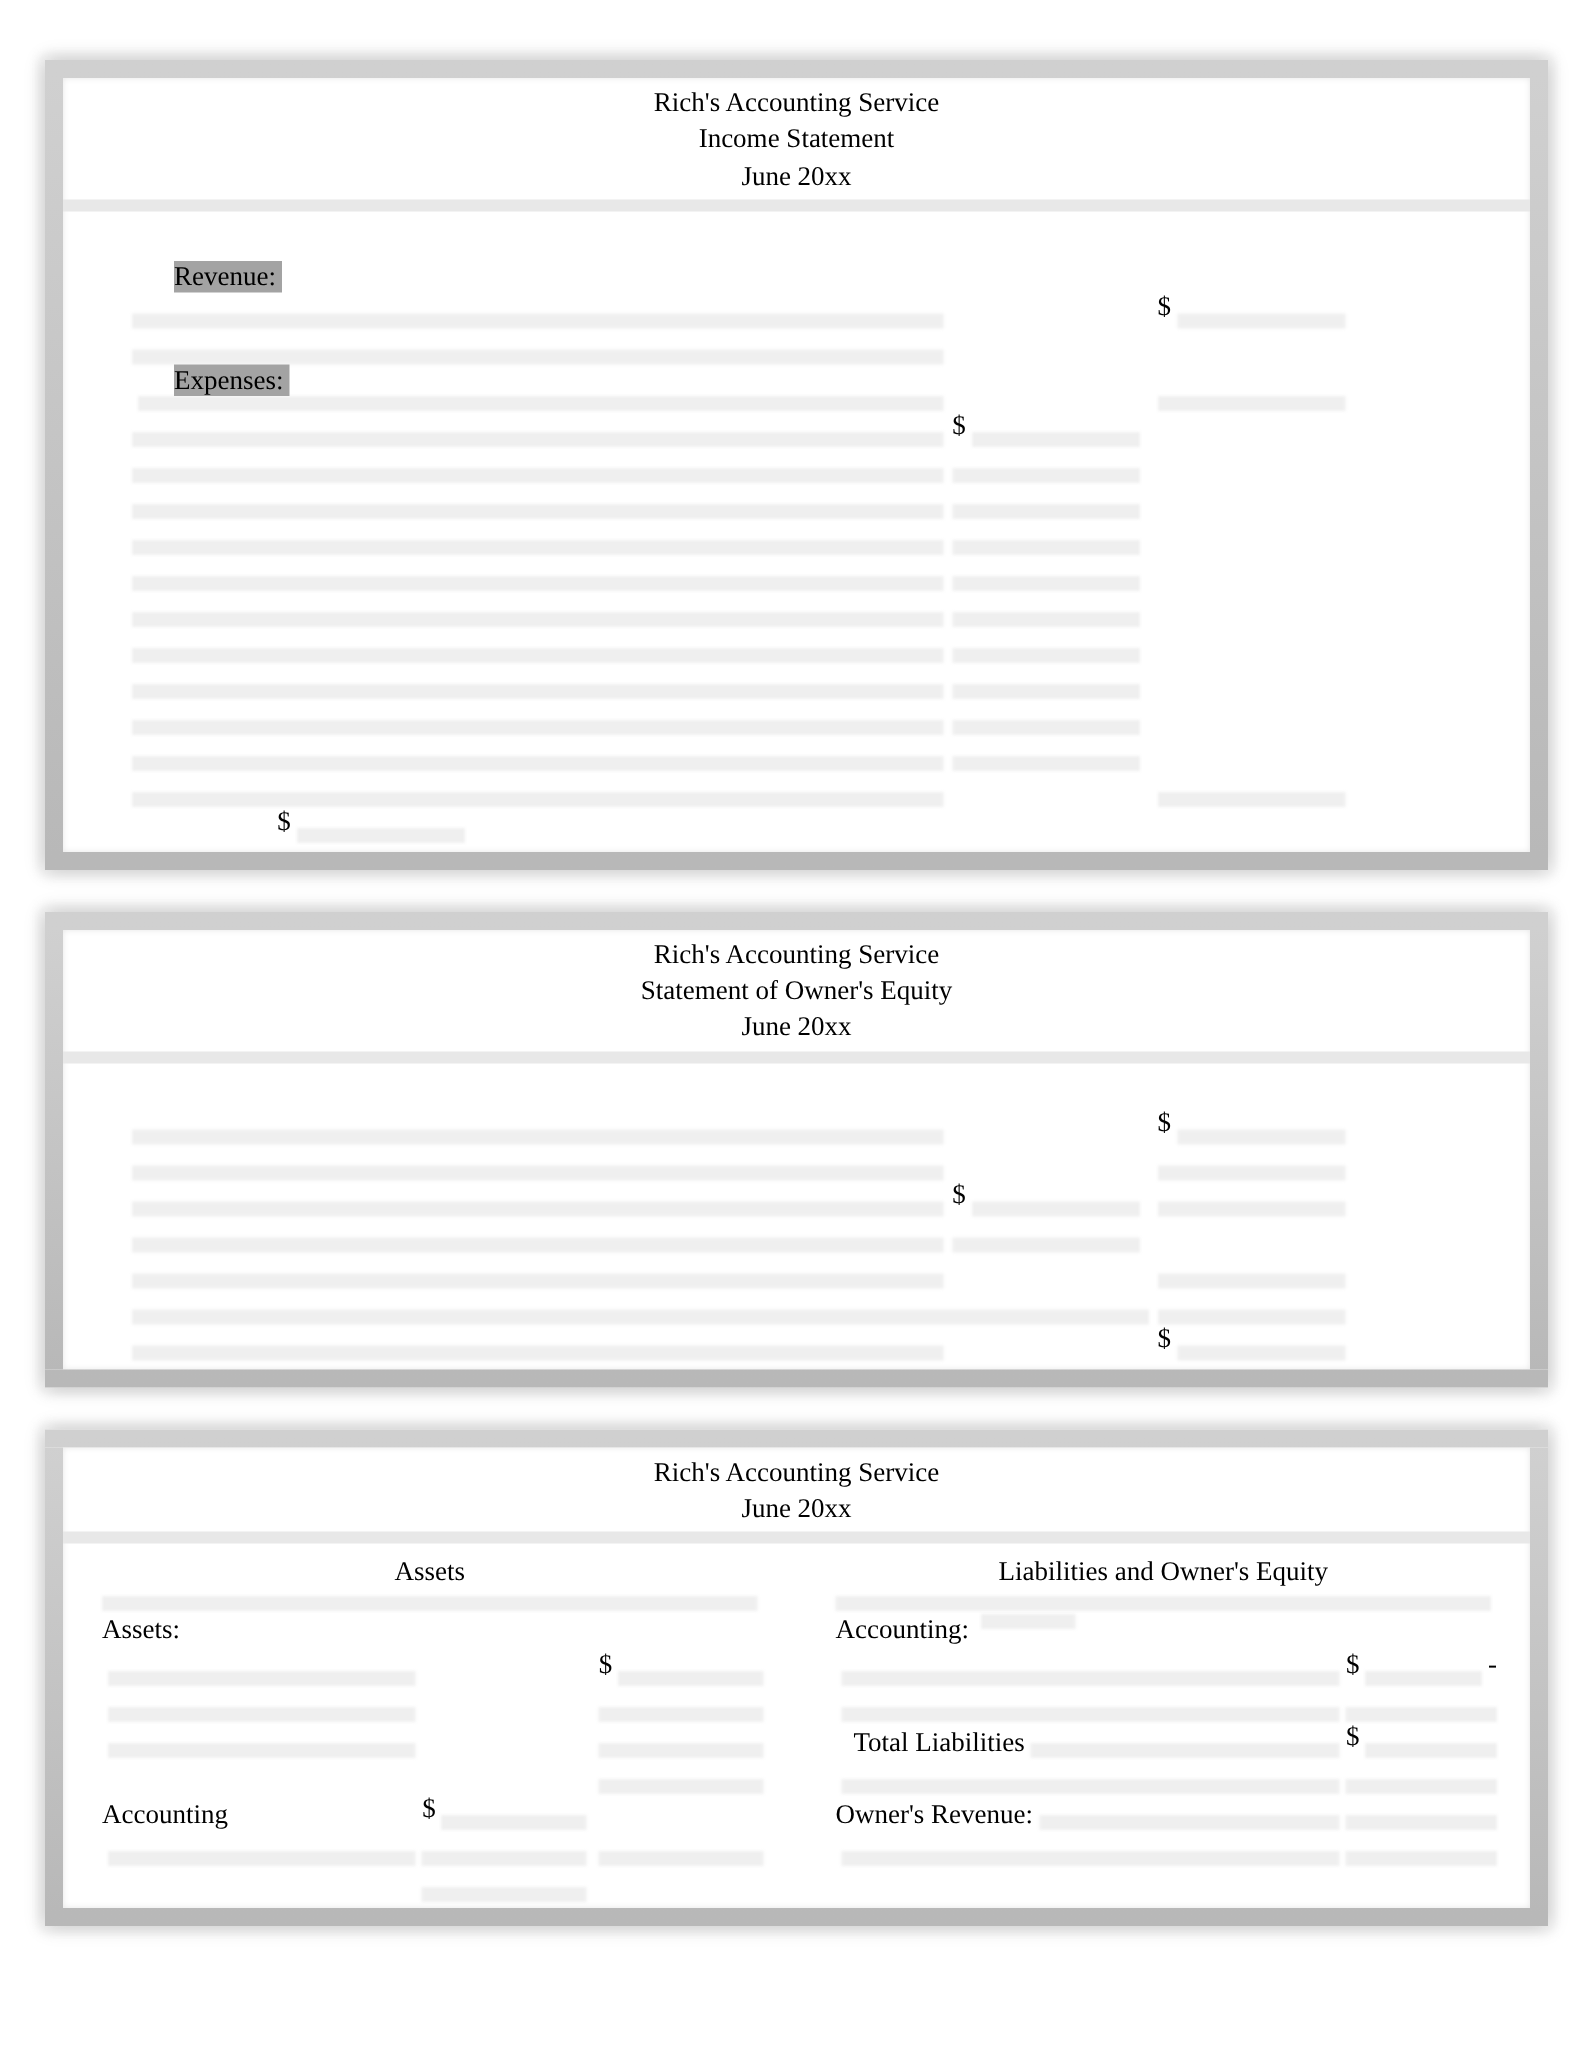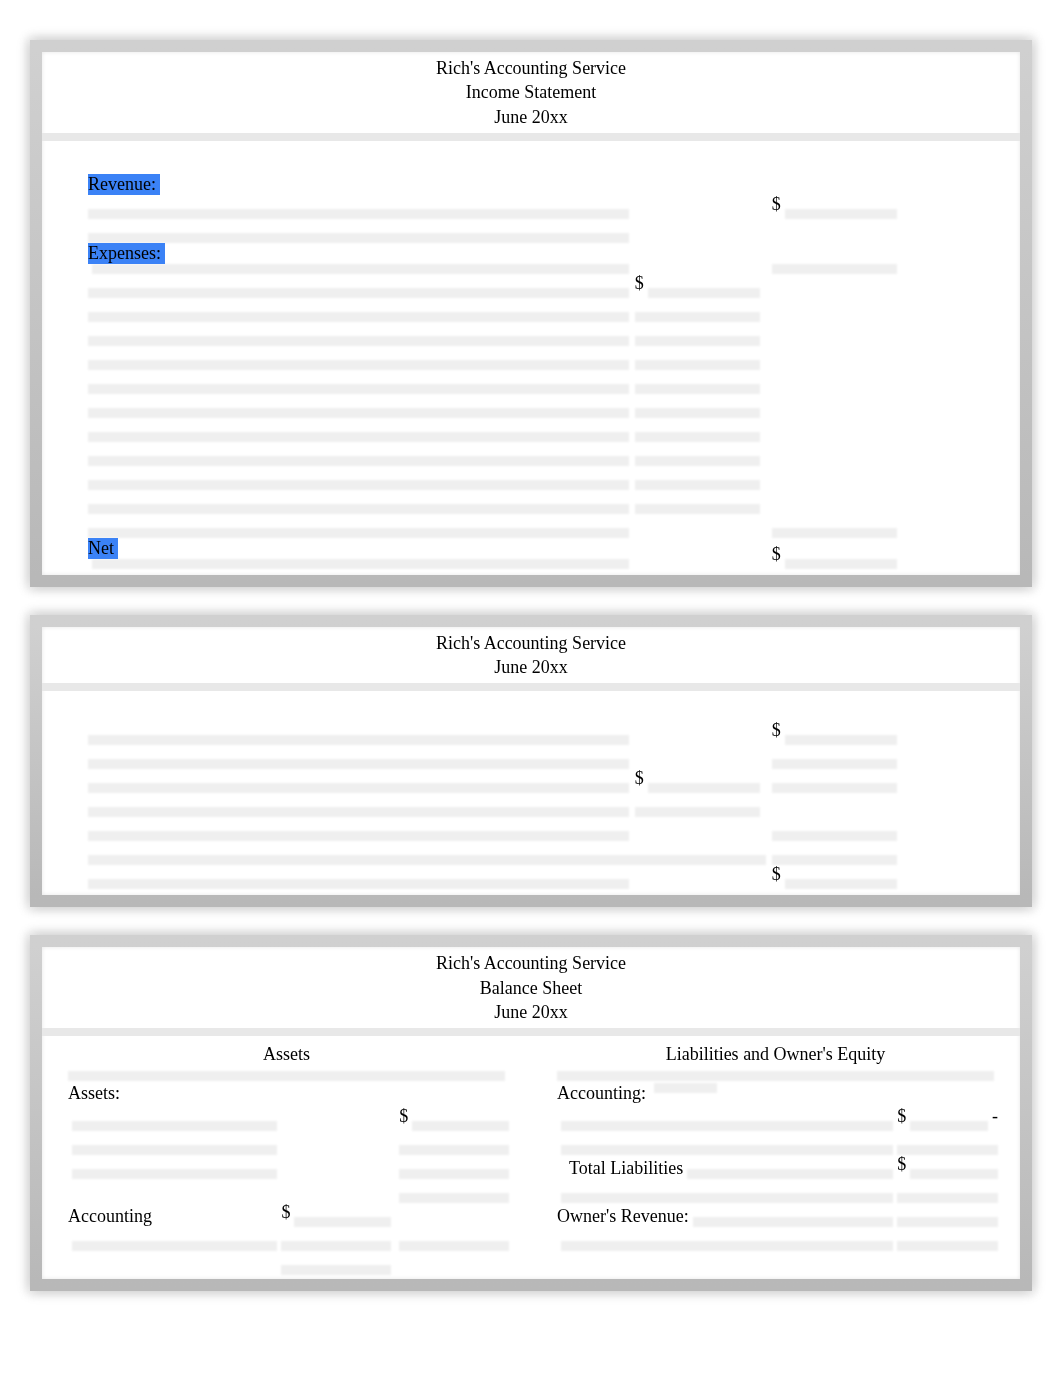--- a/index.html
+++ b/index.html
@@ -64,24 +64,25 @@
     }
 
     .label-cell {
       flex: 0 0 60%;
       padding-left: 46px;
       position: relative;
     }
 
     .label-cell .text-content {
       display: inline-block;
-      background: #3b82f6;
+      background: #a3a3a3;
       position: relative;
       z-index: 2;
       padding-right: 4px;
+      margin-left: 28px;
     }
 
     .label-blank {
       height: 10px;
       background: #efefef;
       filter: blur(1.2px);
     }
 
     .col1, .col2 {
       flex: 0 0 14%;
@@ -321,124 +322,123 @@
       <div class="label-cell">
           <div class="label-blank"></div>
         </div>
       <div class="col1"></div>
       <div class="col2">
           <div class="amount-blank"></div>
         </div>
     </div>
 
     <div class="line-row">
-      <div class="label-cell"><span class="text-content">Net</span><div class="underline-after"></div></div>
       <div class="col1"></div>
       <div class="col2">
           <span class="currency">$</span>
           <div class="amount-blank"></div>
         </div>
     </div>
   </div>
 </div>
 
 <div class="statement-box">
+  <div class="statement-header">
+    <div>Rich's Accounting Service</div>
+    <div>Statement of Owner's Equity</div>
+    <div>June 20xx</div>
+  </div>
+  <div class="divider-line"></div>
+
+  <div class="content-area">
+    <div class="spacer-row"></div>
+
+    <div class="line-row">
+      <div class="label-cell">
+          <div class="label-blank"></div>
+        </div>
+      <div class="col1"></div>
+      <div class="col2">
+          <span class="currency">$</span>
+          <div class="amount-blank"></div>
+        </div>
+    </div>
+
+    <div class="line-row">
+      <div class="label-cell">
+          <div class="label-blank"></div>
+        </div>
+      <div class="col1"></div>
+      <div class="col2">
+          <div class="amount-blank"></div>
+        </div>
+    </div>
+
+    <div class="line-row">
+      <div class="label-cell">
+          <div class="label-blank"></div>
+        </div>
+      <div class="col1">
+          <span class="currency">$</span>
+          <div class="amount-blank"></div>
+        </div>
+      <div class="col2">
+          <div class="amount-blank"></div>
+        </div>
+    </div>
+
+    <div class="line-row">
+      <div class="label-cell">
+          <div class="label-blank"></div>
+        </div>
+      <div class="col1">
+          <div class="amount-blank"></div>
+        </div>
+      <div class="col2"></div>
+    </div>
+
+    <div class="line-row">
+      <div class="label-cell">
+          <div class="label-blank"></div>
+        </div>
+      <div class="col1"></div>
+      <div class="col2">
+          <div class="amount-blank"></div>
+        </div>
+    </div>
+
+    <div class="line-row">
+      <div class="label-cell" style="flex:0 0 74%">
+          <div class="label-blank"></div>
+        </div>
+      <div class="col2">
+          <div class="amount-blank"></div>
+        </div>
+    </div>
+
+    <div class="line-row">
+      <div class="label-cell">
+          <div class="label-blank"></div>
+        </div>
+      <div class="col1"></div>
+      <div class="col2">
+          <span class="currency">$</span>
+          <div class="amount-blank"></div>
+        </div>
+    </div>
+  </div>
+</div>
+
+<div class="statement-box" style="margin-bottom:0;">
   <div class="statement-header">
     <div>Rich's Accounting Service</div>
     <div>June 20xx</div>
   </div>
   <div class="divider-line"></div>
 
-  <div class="content-area">
-    <div class="spacer-row"></div>
-
-    <div class="line-row">
-      <div class="label-cell">
-          <div class="label-blank"></div>
-        </div>
-      <div class="col1"></div>
-      <div class="col2">
-          <span class="currency">$</span>
-          <div class="amount-blank"></div>
-        </div>
-    </div>
-
-    <div class="line-row">
-      <div class="label-cell">
-          <div class="label-blank"></div>
-        </div>
-      <div class="col1"></div>
-      <div class="col2">
-          <div class="amount-blank"></div>
-        </div>
-    </div>
-
-    <div class="line-row">
-      <div class="label-cell">
-          <div class="label-blank"></div>
-        </div>
-      <div class="col1">
-          <span class="currency">$</span>
-          <div class="amount-blank"></div>
-        </div>
-      <div class="col2">
-          <div class="amount-blank"></div>
-        </div>
-    </div>
-
-    <div class="line-row">
-      <div class="label-cell">
-          <div class="label-blank"></div>
-        </div>
-      <div class="col1">
-          <div class="amount-blank"></div>
-        </div>
-      <div class="col2"></div>
-    </div>
-
-    <div class="line-row">
-      <div class="label-cell">
-          <div class="label-blank"></div>
-        </div>
-      <div class="col1"></div>
-      <div class="col2">
-          <div class="amount-blank"></div>
-        </div>
-    </div>
-
-    <div class="line-row">
-      <div class="label-cell" style="flex:0 0 74%">
-          <div class="label-blank"></div>
-        </div>
-      <div class="col2">
-          <div class="amount-blank"></div>
-        </div>
-    </div>
-
-    <div class="line-row">
-      <div class="label-cell">
-          <div class="label-blank"></div>
-        </div>
-      <div class="col1"></div>
-      <div class="col2">
-          <span class="currency">$</span>
-          <div class="amount-blank"></div>
-        </div>
-    </div>
-  </div>
-</div>
-
-<div class="statement-box" style="margin-bottom:0;">
-  <div class="statement-header">
-    <div>Rich's Accounting Service</div>
-    <div>Balance Sheet</div>
-    <div>June 20xx</div>
-  </div>
-  <div class="divider-line"></div>
-
   <div class="bs-columns">
 
     <div class="bs-left">
       <div class="bs-section-title">Assets</div>
       <div class="section-divider-blank"></div>
 
       <div class="bs-row">
         <div class="bs-label"><span class="text-content">Assets:</span></div>
       </div>
 

